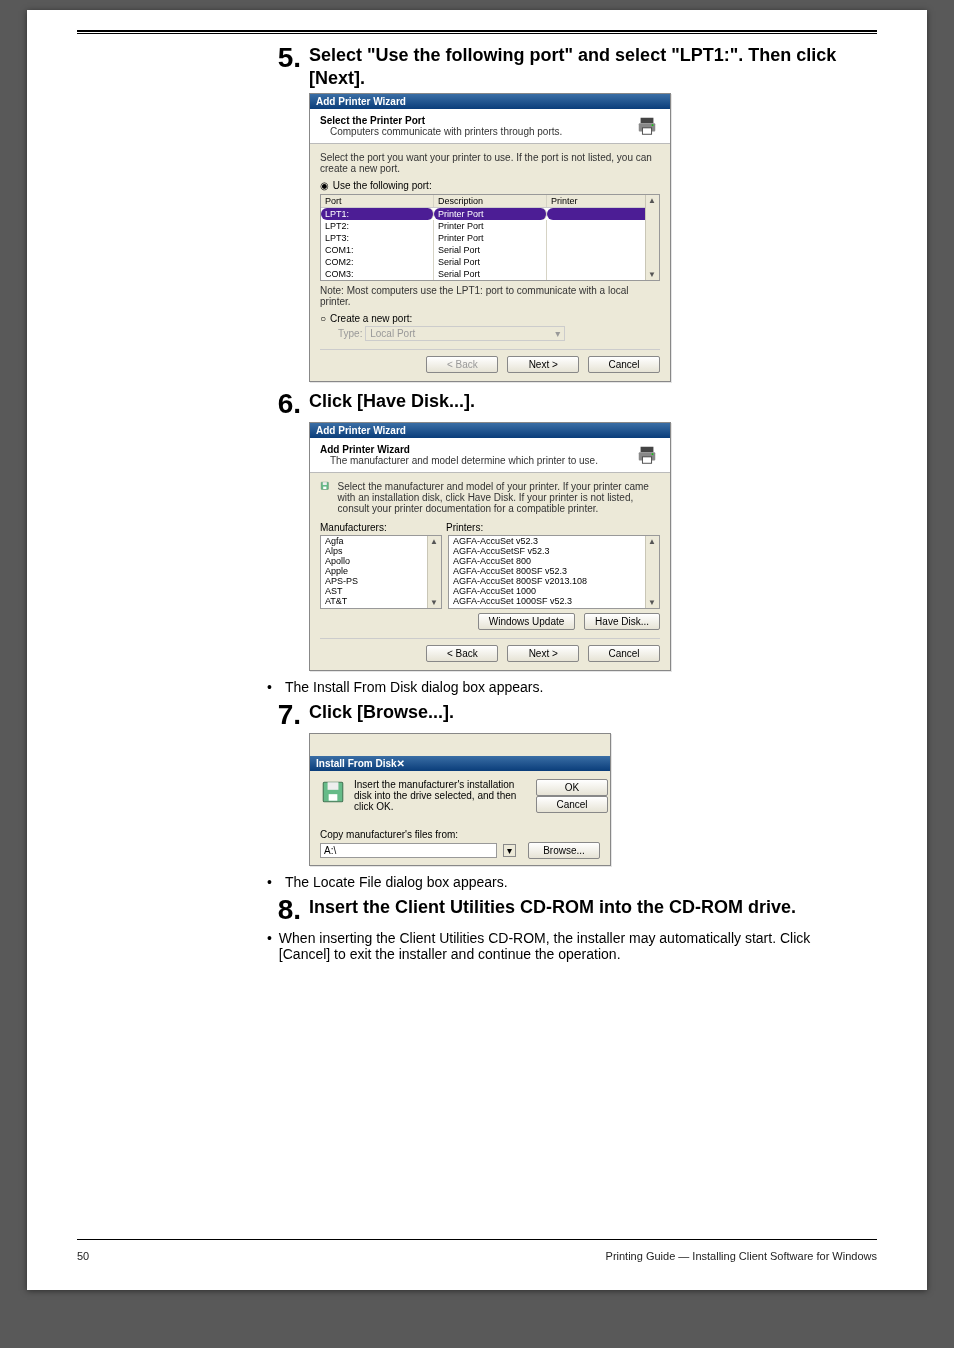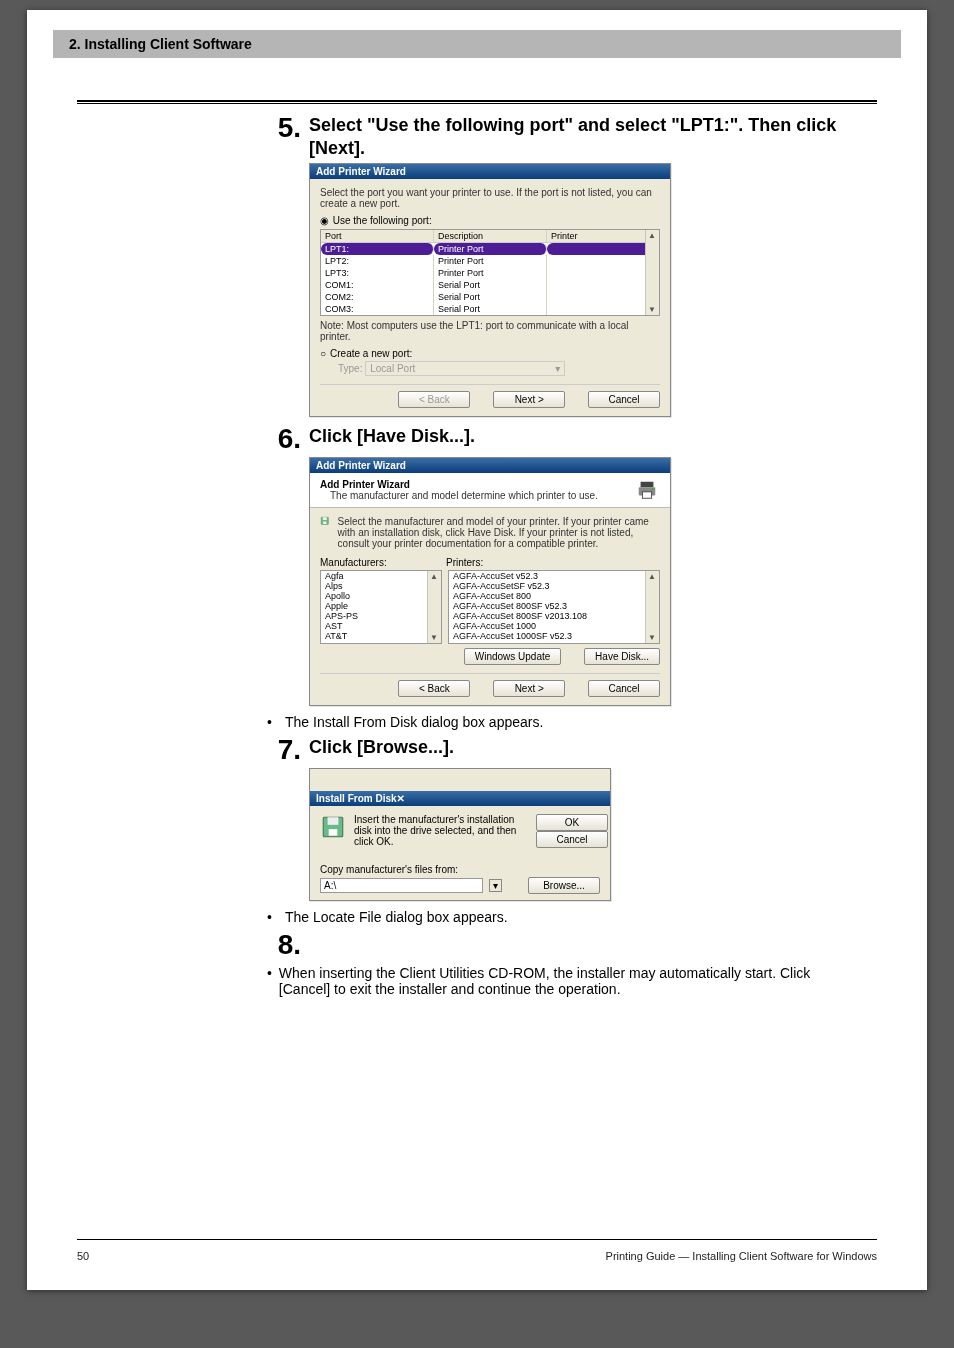--- a/index.html
+++ b/index.html
@@ -182,21 +182,21 @@
     padding-top: 6px;
     text-align: right;
   }
   .wbtn {
     display: inline-block;
     border: 1px solid #888;
     background: linear-gradient(#fff,#e6e3d5);
     padding: 2px 10px;
     min-width: 50px;
     text-align: center;
-    margin-left: 20px;
+    margin-left: 6px;
     font-size: 10px;
     border-radius: 2px;
   }
   .wbtn.disabled { color:#999; }
   .mfg-cols {
     display: flex;
     gap: 6px;
     margin-top: 2px;
   }
   .mfg-list, .prn-list {
@@ -263,35 +263,46 @@
   .disk-ico {
     width: 26px; height: 26px;
     display:inline-block;
   }
 </style>
 </head>
 <body>
 
 <div class="page">
   <div>
-    <div class="topbar">
-      <span>2. Installing Client Software</span>
-    </div>
     <div class="hr-accent"></div>
 
     <div class="content">
 
       <div class="step">
         <div class="num">5.</div>
         <div class="instruction">Select "Use the following port" and select "LPT1:".  Then click [Next].</div>
       </div>
 
       <div class="dialog">
         <div class="titlebar">
           <span>Add Printer Wizard</span>
+        </div>
+        <div class="hdr">
+          <div class="hdr-left">
+            <div class="hdr-title">Select the Printer Port</div>
+            <div class="hdr-sub">Computers communicate with printers through ports.</div>
+          </div>
+          <div class="hdr-ico">
+            <span class="printer-ico"><svg viewBox="0 0 24 24">
+                  <rect x="5" y="3" width="14" height="6" fill="#444"></rect>
+                  <rect x="3" y="9" width="18" height="9" rx="1" fill="#888"></rect>
+                  <rect x="7" y="14" width="10" height="7" fill="#fff" stroke="#444"></rect>
+                  <circle cx="18" cy="11" r="1" fill="#0c0"></circle>
+                </svg></span>
+          </div>
         </div>
         <div class="body">
           <div class="note">Select the port you want your printer to use. If the port is not listed, you can create a new port.</div>
           <div class="section">
             <label>
               <span>◉</span>
               <span>Use the following port:</span>
             </label>
             <div class="port-table" style="position:relative;">
               <div class="th">
@@ -458,20 +469,21 @@
         </div>
       </div>
 
       <div class="bullet-row substep">
         <span class="dot">•</span>
         <span>The Locate File dialog box appears.</span>
       </div>
 
       <div class="step">
         <div class="num">8.</div>
+        <div class="instruction">Insert the Client Utilities CD-ROM into the CD-ROM drive.</div>
       </div>
       <div class="bullet-row substep">
         <span class="dot">•</span>
         <span>When inserting the Client Utilities CD-ROM, the installer may automatically start. Click [Cancel] to exit the installer and continue the operation.</span>
       </div>
 
     </div>
   </div>
 
   <div class="footer">

